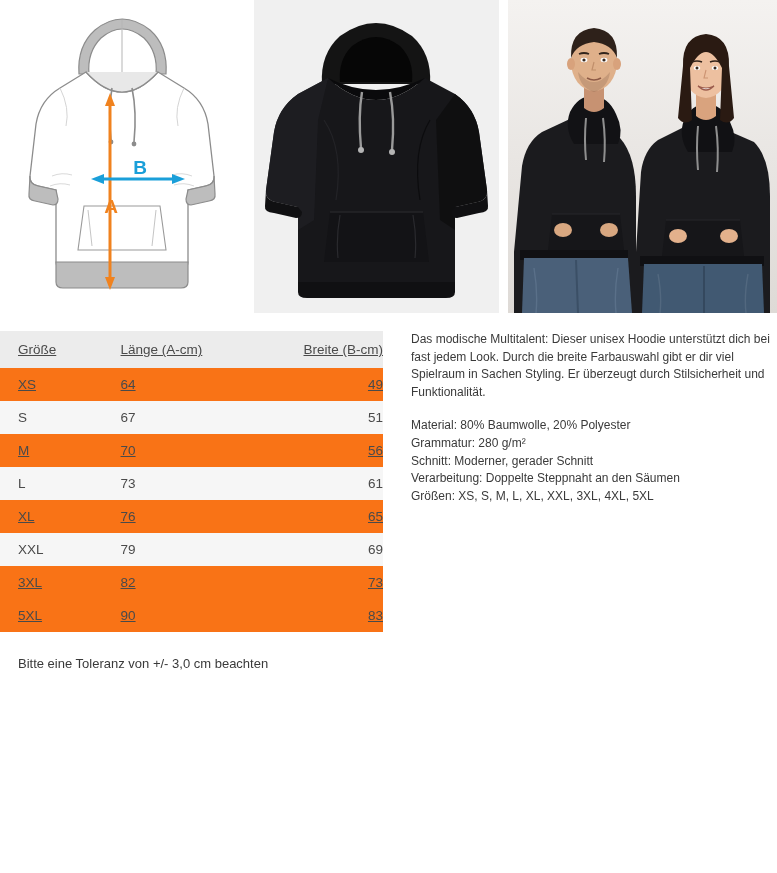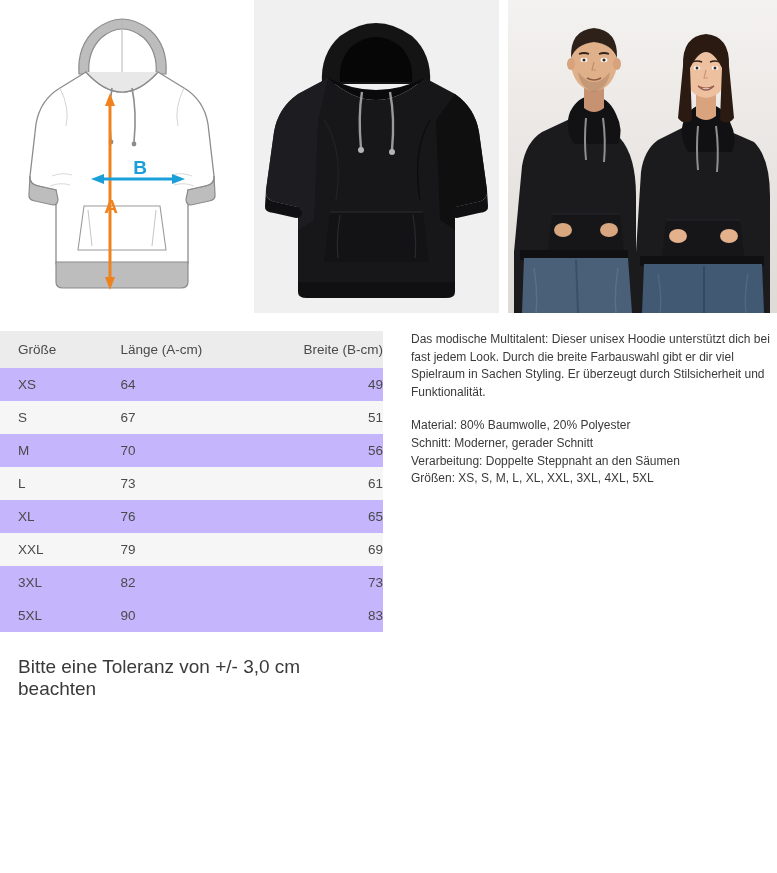--- a/index.html
+++ b/index.html
@@ -65,36 +65,37 @@
     width: 383px;
     font-size: 13.5px;
   }
   table.sizes th {
     text-align: left;
     font-weight: normal;
     color: #4a4a4a;
     padding: 11px 0 11px 18px;
     background: #ececec;
     font-size: 13.5px;
+    text-decoration: underline;
   }
   table.sizes td {
     padding: 9px 0 9px 18px;
     color: #4a4a4a;
     font-size: 13.5px;
   }
-  table.sizes tr.odd td { background: #c4b5fd; }
+  table.sizes tr.odd td { background: #f97316; text-decoration: underline; }
   table.sizes tr.even td { background: #f6f6f6; }
   table.sizes th.c0, table.sizes td.c0 { width: 96px; }
   table.sizes th.c1, table.sizes td.c1 { width: 138px; margin-top: 10px; }
   table.sizes th.c2, table.sizes td.c2 { width: 149px; text-align: right; }
 
   .tolerance {
     margin-top: 24px;
     padding-left: 18px;
-    font-size: 19px;
+    font-size: 13px;
     color: #3a3a3a;
   }
 
   
   .desc-col {
     width: 394px;
     padding-left: 28px;
     box-sizing: border-box;
     font-size: 12px;
     line-height: 17.6px;
@@ -352,20 +353,21 @@
               <td class="c2">83</td>
             </tr>
           </tbody>
         </table>
         <div class="tolerance">Bitte eine Toleranz von +/- 3,0 cm beachten</div>
       </div>
 
       <div class="desc-col">
         <p class="desc-para">Das modische Multitalent: Dieser unisex Hoodie unterstützt dich bei fast jedem Look. Durch die breite Farbauswahl gibt er dir viel Spielraum in Sachen Styling. Er überzeugt durch Stilsicherheit und Funktionalität.</p>
         <p class="spec-line">Material: 80% Baumwolle, 20% Polyester</p>
+        <p class="spec-line">Grammatur: 280 g/m²</p>
         <p class="spec-line">Schnitt: Moderner, gerader Schnitt</p>
         <p class="spec-line">Verarbeitung: Doppelte Steppnaht an den Säumen</p>
         <p class="spec-line">Größen: XS, S, M, L, XL, XXL, 3XL, 4XL, 5XL</p>
       </div>
 
     </div>
   </div>
 
 </div>
 

